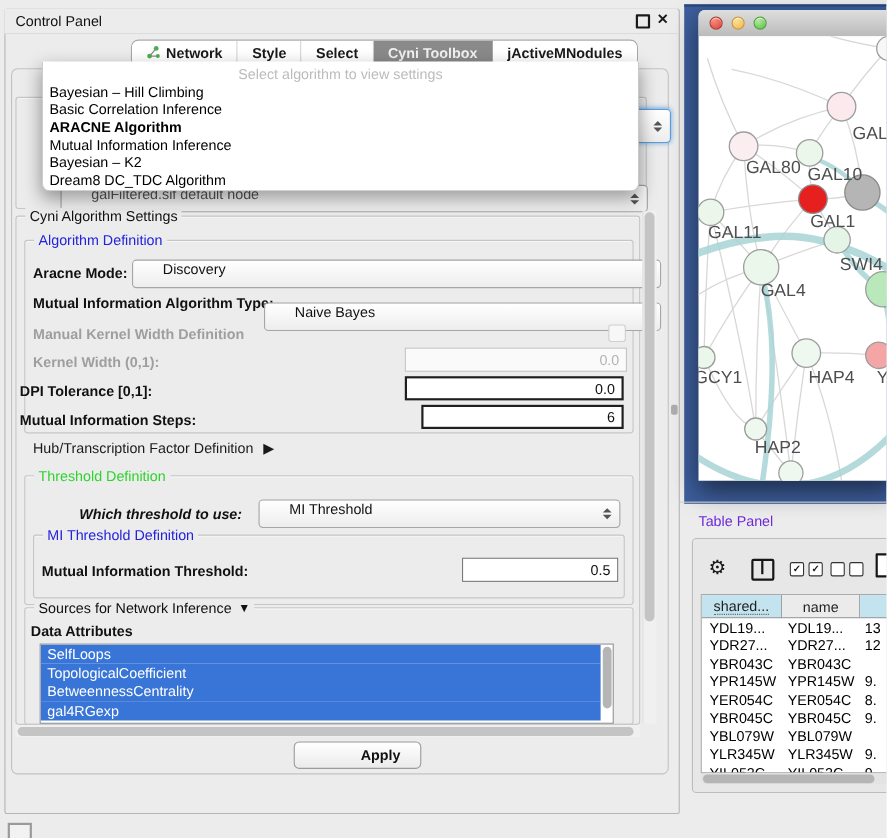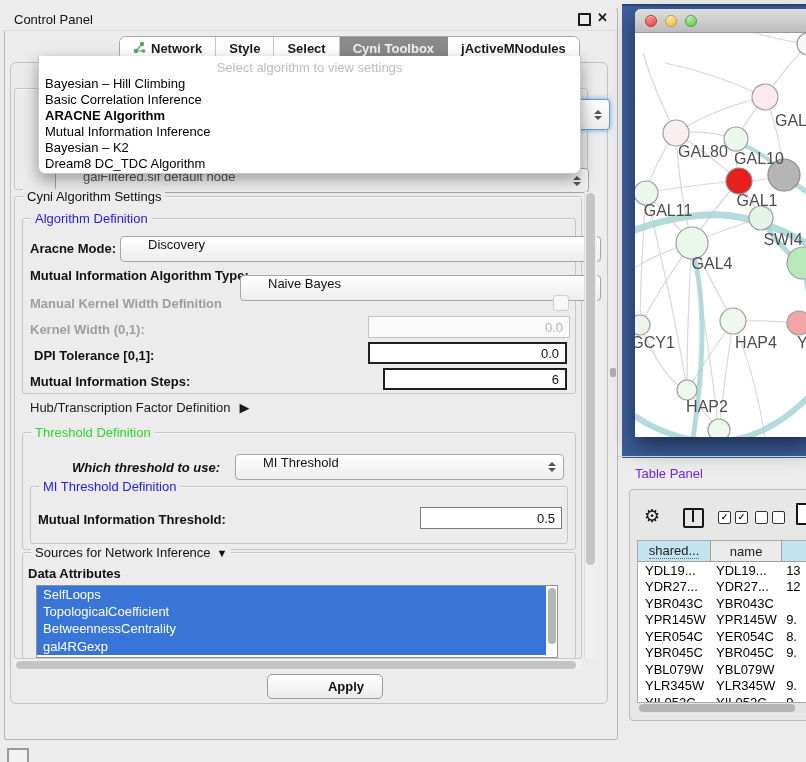--- a/index.html
+++ b/index.html
@@ -209,25 +209,25 @@
         <span class="up"></span>
         <span class="dn"></span>
       </span>
   </div>
   <span class="abs flabel dis" style="left:30px;top:296px;">Manual Kernel Width Definition</span>
   <div class="abs checkbox" style="left:553px;top:295px;"></div>
   <span class="abs flabel dis" style="left:30px;top:322px;">Kernel Width (0,1):</span>
   <div class="abs field dis" style="left:368px;top:316px;width:202px;height:22px;">
     <span>0.0</span>
   </div>
-  <span class="abs flabel" style="left:34px;top:348px;">DPI Tolerance [0,1]:</span>
+  <span class="abs flabel" style="left:18px;top:348px;">DPI Tolerance [0,1]:</span>
   <div class="abs field dark" style="left:368px;top:342px;width:199px;height:22px;">
     <span>0.0</span>
   </div>
-  <span class="abs flabel" style="left:30px;top:374px;">Mutual Information Steps:</span>
+  <span class="abs flabel" style="left:18px;top:374px;">Mutual Information Steps:</span>
   <div class="abs field dark" style="left:383px;top:368px;width:184px;height:22px;">
     <span>6</span>
   </div>
 
   <div class="abs" style="left:30px;top:400px;display:flex;align-items:center;gap:9px;">
     <span style="font-size:13px;color:#1a1a1a;">Hub/Transcription Factor Definition</span>
     <span style="font-size:13px;color:#1a1a1a;">▶</span>
   </div>
 
   <div class="abs gbox" style="left:22px;top:432px;width:552px;height:116px;">

